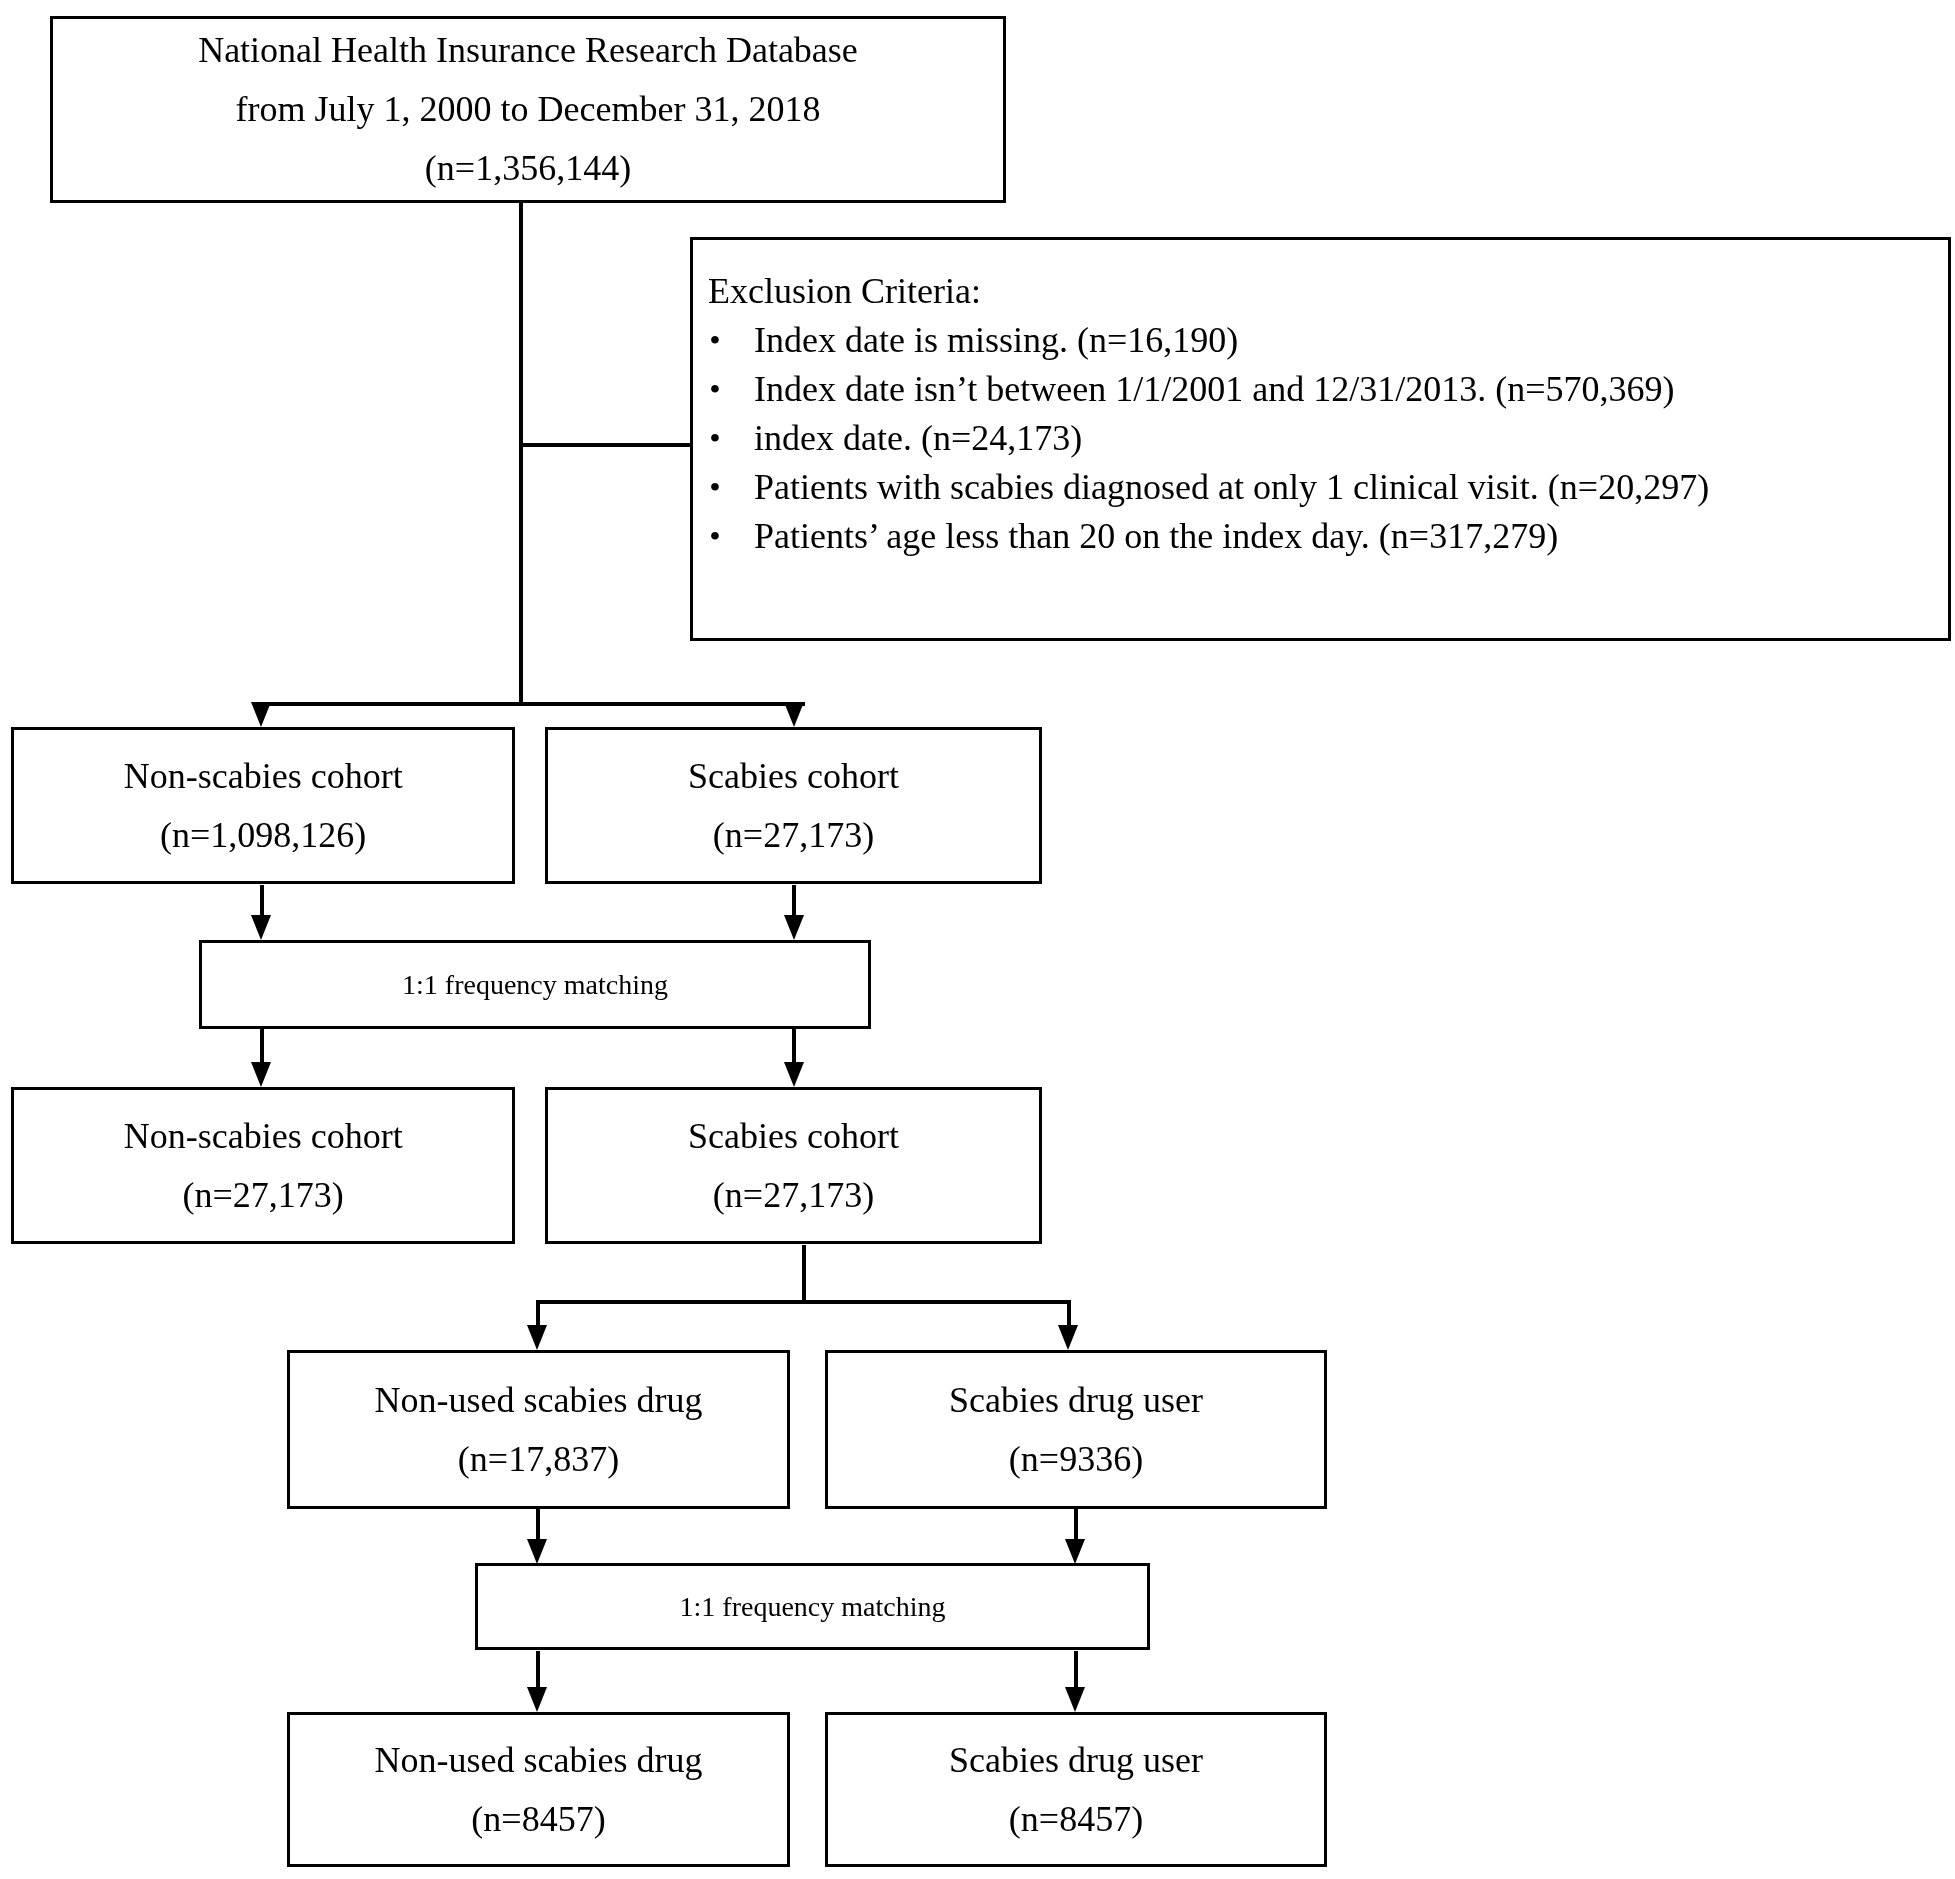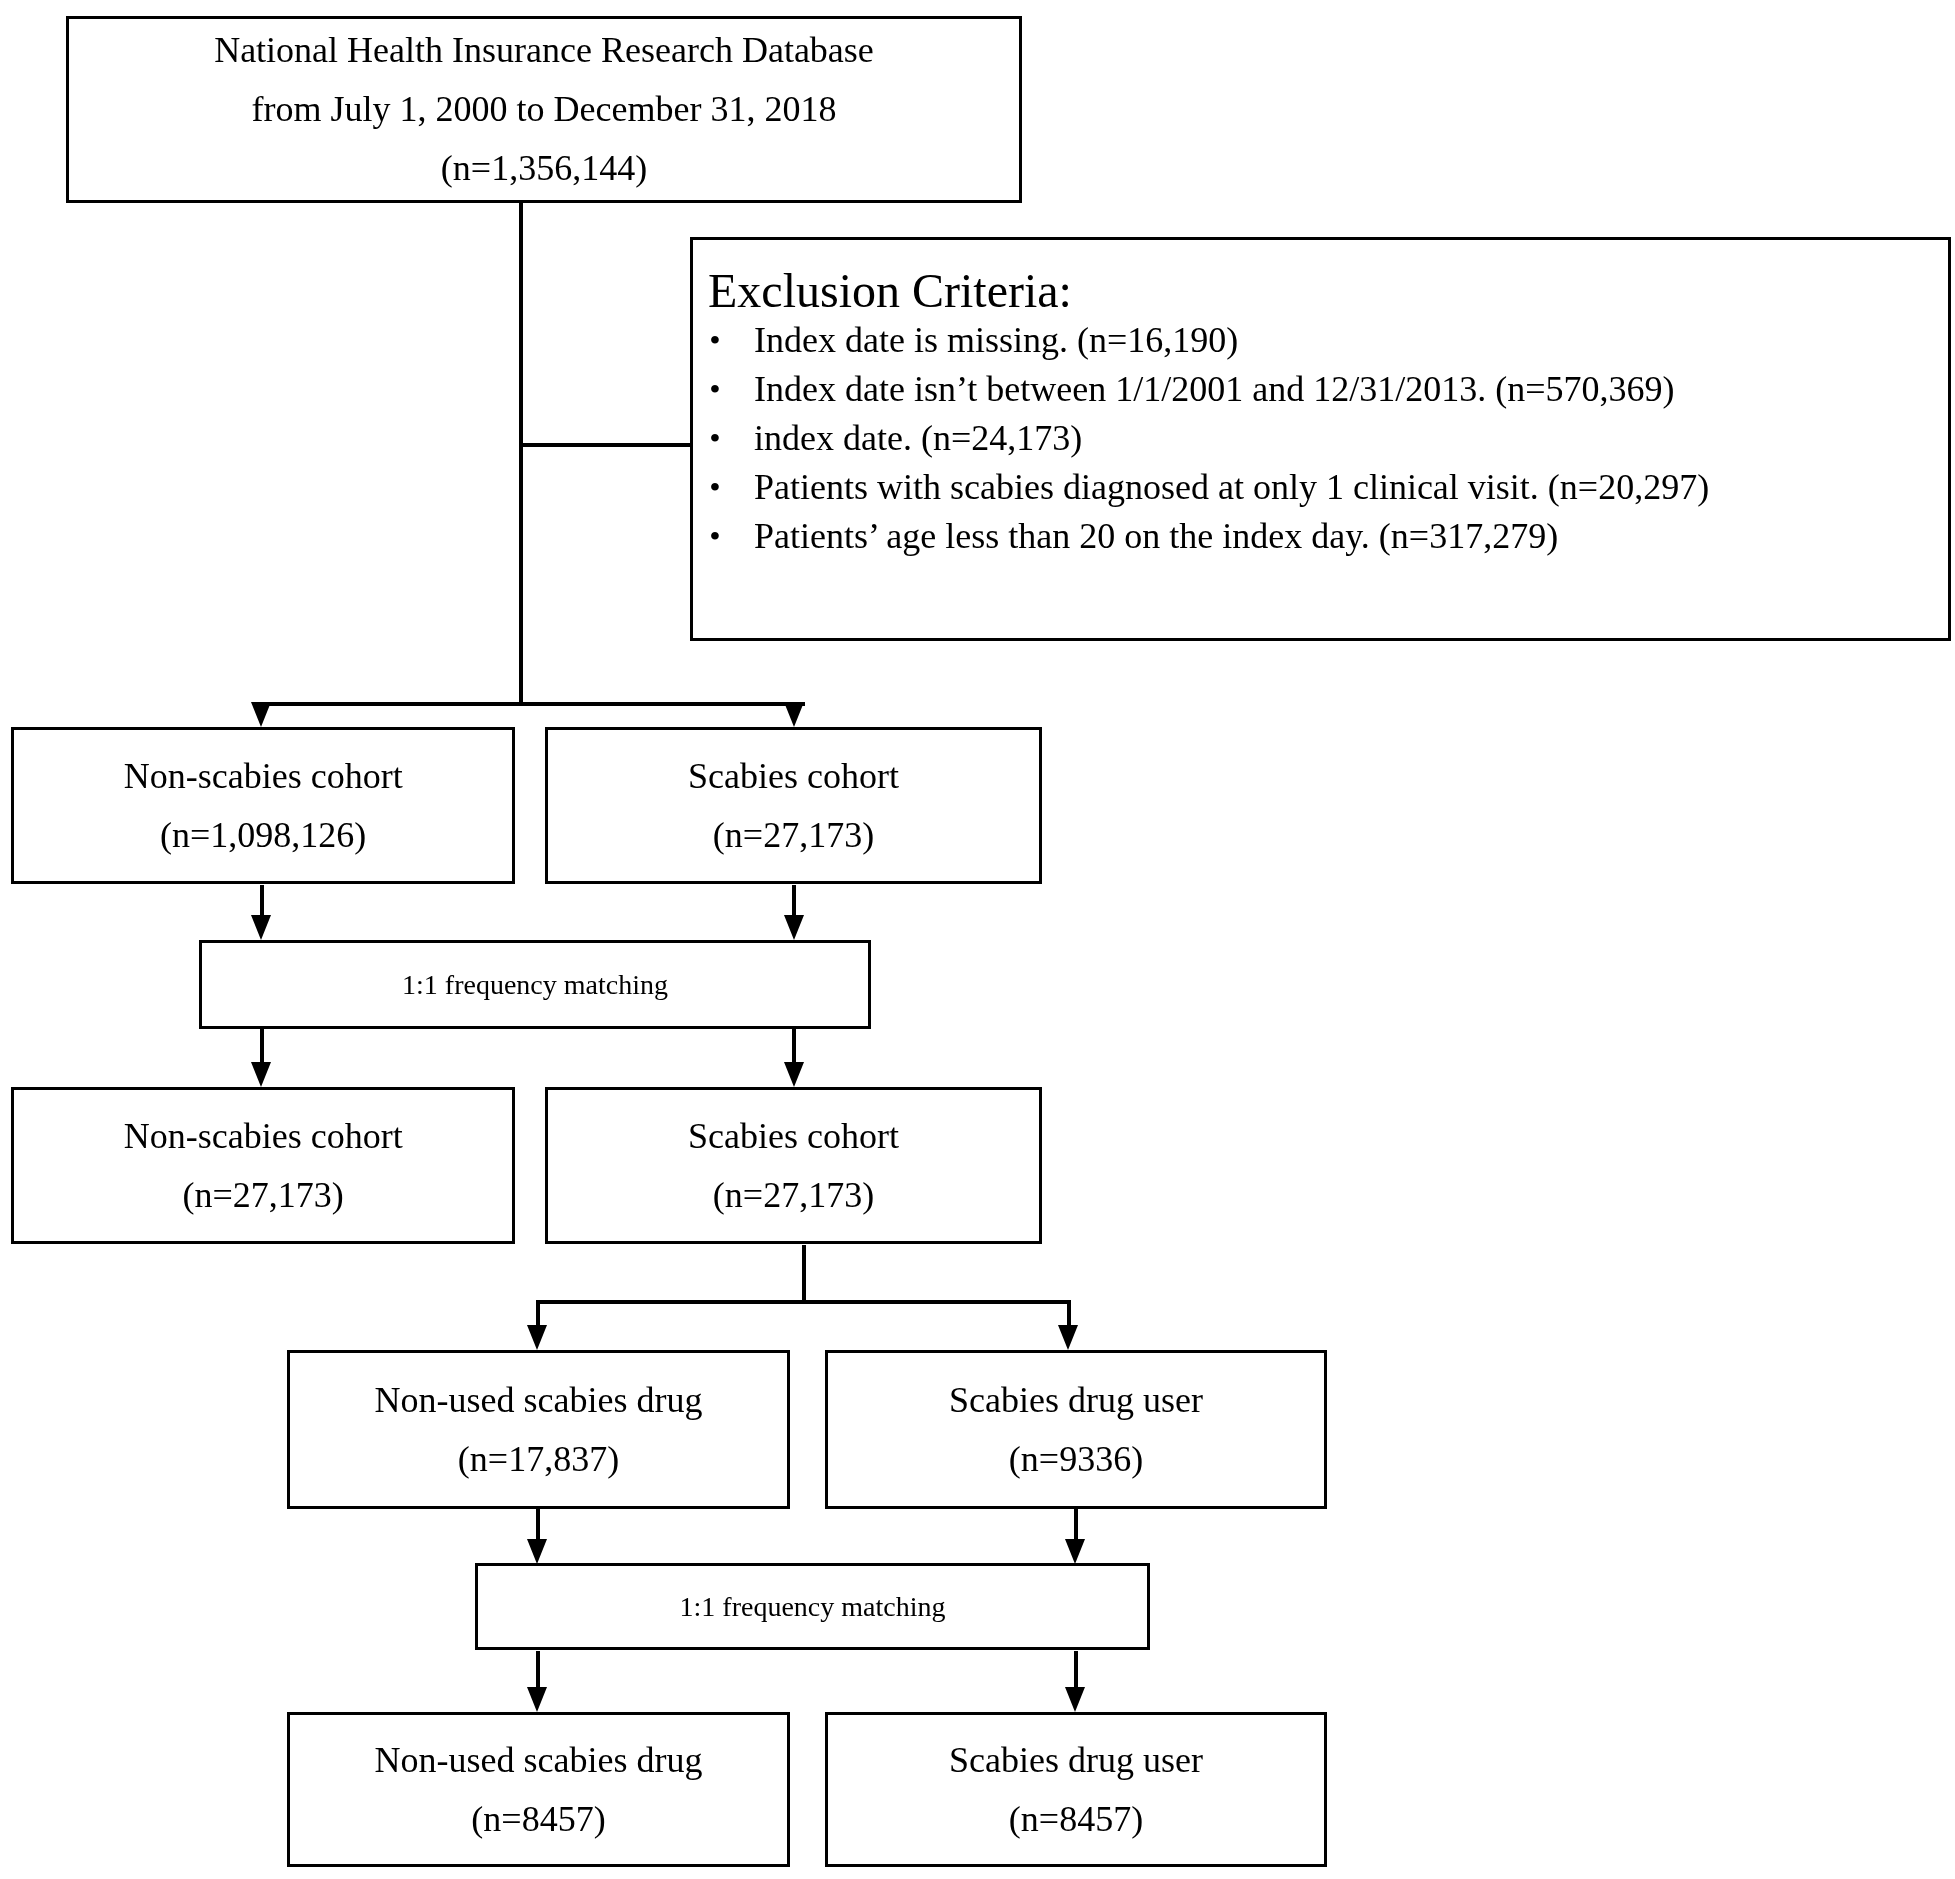--- a/index.html
+++ b/index.html
@@ -38,21 +38,21 @@
     white-space: nowrap;
   }
   .excl-box {
     position: absolute;
     border: 3.7px solid #000000;
     background: #ffffff;
     box-sizing: border-box;
     padding: 26px 17.5px 0 15px;
   }
   .excl-title {
-    font-size: 48px;
+    font-size: 36px;
     line-height: 50px;
   }
   .excl-list {
     list-style: none;
     margin: 0;
     padding: 0;
   }
   .excl-item {
     position: relative;
     padding-left: 46px;
@@ -114,21 +114,21 @@
   <div class="vline" style="left:536px; top:1509px; height:31px;"></div>
   <div class="ah" style="left:527px; top:1539px;"></div>
   <div class="vline" style="left:1074px; top:1509px; height:31px;"></div>
   <div class="ah" style="left:1065px; top:1539px;"></div>
 
   <div class="vline" style="left:536px; top:1651px; height:37px;"></div>
   <div class="ah" style="left:527px; top:1687px;"></div>
   <div class="vline" style="left:1074px; top:1651px; height:37px;"></div>
   <div class="ah" style="left:1065px; top:1687px;"></div>
 
-  <div class="box" style="left:50px; top:15.6px; width:956px; height:187px;margin-left:16px;">
+  <div class="box" style="left:50px; top:15.6px; width:956px; height:187px;">
     <div class="line">National Health Insurance Research Database</div>
     <div class="line">from July 1, 2000 to December 31, 2018</div>
     <div class="line">(n=1,356,144)</div>
   </div>
 
   <div class="excl-box" style="left:690px; top:237px; width:1261px; height:404px;">
     <div class="excl-title">Exclusion Criteria:</div>
     <ul class="excl-list">
       <li class="excl-item">
         <span class="bullet">•</span>

